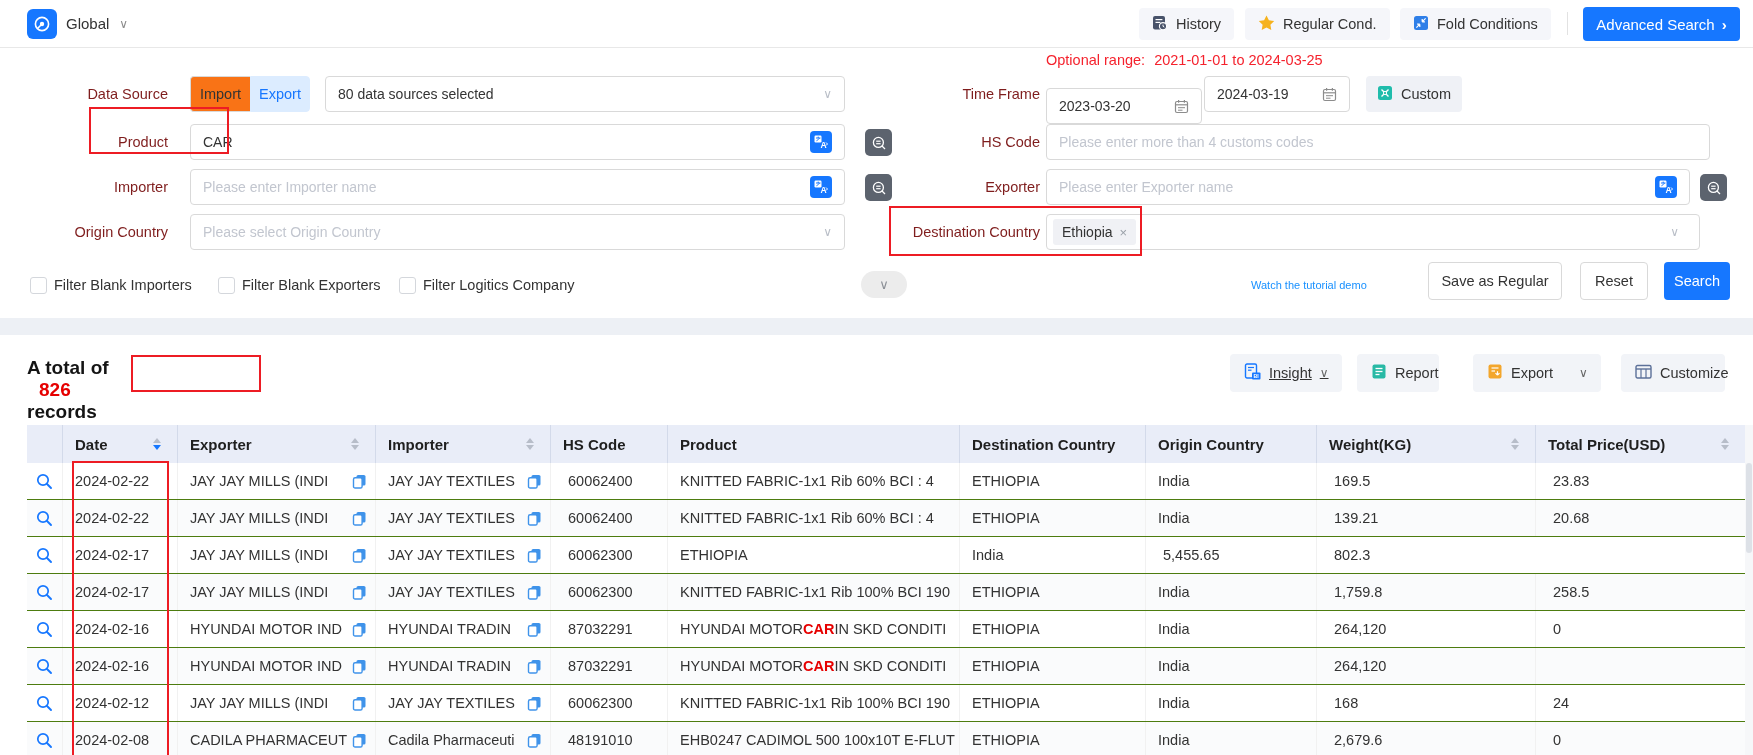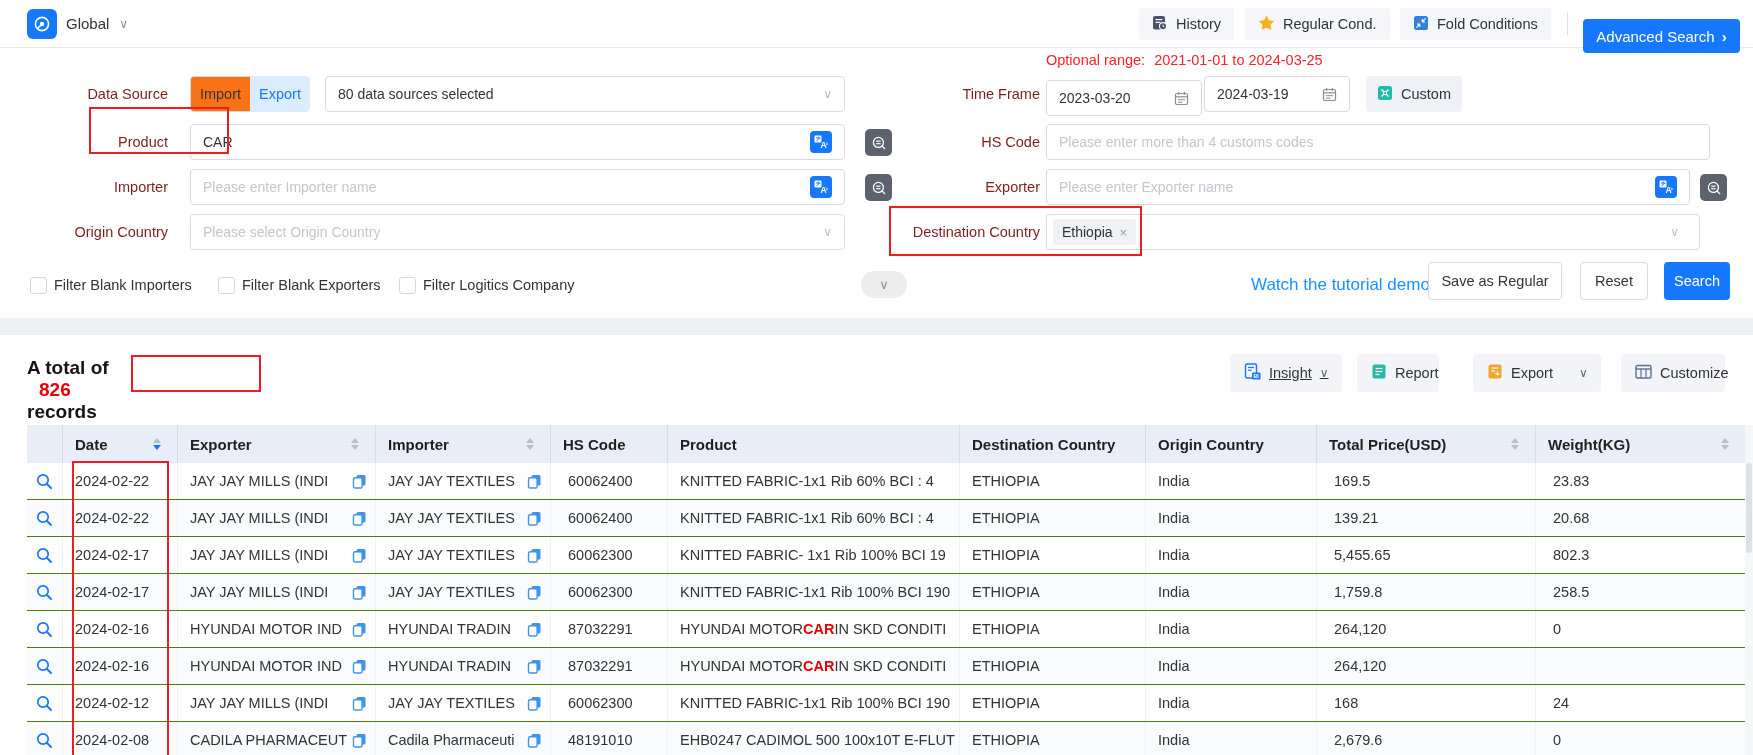--- a/index.html
+++ b/index.html
@@ -10,21 +10,21 @@
   .logo{position:absolute;left:27px;top:9px;width:30px;height:30px;border-radius:6px;background:#1677ff;
         display:flex;align-items:center;justify-content:center;}
   .region{position:absolute;left:66px;top:0;height:47px;display:flex;align-items:center;gap:10px;
           font-size:15px;color:#333;cursor:pointer;}
   .caret{color:#8c8c8c;font-size:12px;line-height:1;}
   .tb-btn{position:absolute;top:8px;height:32px;background:#f5f6fa;border-radius:4px;display:flex;
           align-items:center;gap:8px;padding:0 13px;font-size:14.5px;color:#333;cursor:pointer;box-sizing:border-box;}
   .tb-btn.history{left:1139px;} .tb-btn.regular{left:1245px;} .tb-btn.fold{left:1400px;}
   .tb-divider{position:absolute;left:1567px;top:12px;width:1px;height:23px;background:#e2e2e2;}
   .adv-btn{position:absolute;left:1583px;top:7px;width:157px;height:34px;background:#1677ff;color:#fff;
-           border-radius:4px;display:flex;align-items:center;justify-content:center;gap:7px;font-size:15px;cursor:pointer;margin-top:12px;}
+           border-radius:4px;display:flex;align-items:center;justify-content:center;gap:7px;font-size:15px;cursor:pointer;}
   .adv-btn .caret{color:#fff;font-size:15px;font-weight:bold;}
   
   .flabel{position:absolute;height:36px;line-height:36px;font-size:14.5px;color:#7f1d1d;text-align:right;}
   .flabel.l{left:0;width:168px;} .flabel.r{left:860px;width:180px;}
   .fld{position:absolute;height:36px;box-sizing:border-box;border:1px solid #d9d9d9;border-radius:4px;
        background:#fff;display:flex;align-items:center;padding:0 12px;font-size:14px;color:#333;}
   .ph{color:#c2c6cf;}
   .fld .caret{margin-left:auto;color:#b9bec7;}
   .seg{position:absolute;left:190px;top:76px;display:flex;cursor:pointer;}
   .seg-opt{width:60px;height:36px;box-sizing:border-box;border:1px solid #d9d9d9;background:#f97316;
@@ -39,21 +39,21 @@
   .gray-btn{position:absolute;height:36px;background:#eff1f6;border-radius:4px;display:flex;align-items:center;
             justify-content:center;gap:8px;font-size:14.5px;color:#333;cursor:pointer;}
   .tag{height:26px;background:#f0f1f5;border-radius:3px;padding:0 9px;display:flex;align-items:center;gap:7px;
        font-size:14px;color:#333;}
   .tag .x{color:#9aa0a8;font-size:13px;cursor:pointer;}
   .cbox{position:absolute;top:277px;width:17px;height:17px;box-sizing:border-box;border:1px solid #d4d7dc;
         border-radius:3px;background:#fff;cursor:pointer;}
   .cblabel{position:absolute;top:270px;height:30px;line-height:30px;font-size:14.5px;color:#333;}
   .pill{position:absolute;left:861px;top:271px;width:46px;height:27px;background:#ececec;border-radius:14px;
         display:flex;align-items:center;justify-content:center;color:#8c9097;font-size:13px;cursor:pointer;}
-  .link{position:absolute;left:1251px;top:270px;height:30px;line-height:30px;font-size:17px;color:#1890ff;cursor:pointer;}
+  .link{position:absolute;left:1251px;top:270px;height:30px;line-height:30px;font-size:11px;color:#1890ff;cursor:pointer;}
   .wbtn{position:absolute;top:262px;height:38px;box-sizing:border-box;border:1px solid #d9d9d9;border-radius:4px;
         background:#fff;display:flex;align-items:center;justify-content:center;font-size:14.5px;color:#333;cursor:pointer;}
   .search-btn{position:absolute;left:1664px;top:262px;width:66px;height:38px;background:#1677ff;border-radius:4px;
         color:#fff;display:flex;align-items:center;justify-content:center;font-size:14.5px;cursor:pointer;}
   .separator{position:absolute;left:0;top:318px;width:1753px;height:17px;background:#edf0f5;}
   
   .rtitle{position:absolute;left:27px;top:357px;height:36px;display:flex;align-items:flex-start;
           font-size:19px;font-weight:bold;color:#141414;flex-direction:column;}
   .rtitle .gap1{margin:0 14px 0 12px;} .rtitle .gap2{margin-right:10px;}
   .rtitle .count{color:#e60000;}
@@ -206,21 +206,21 @@
     <div class="fld" style="left:190px;top:214px;width:655px;">
       <span class="ph">Please select Origin Country</span>
       <span class="caret">∨</span>
     </div>
 
     <div class="rednote">
       <span>Optional range:</span>
       <span>2021-01-01 to 2024-03-25</span>
     </div>
     <div class="flabel r" style="top:76px;">Time Frame</div>
-    <div class="fld" style="left:1046px;top:80px;width:156px;">
+    <div class="fld" style="left:1046px;top:88px;width:156px;">
       <span>2023-03-20</span>
       <span style="margin-left:auto;display:flex;">
         <svg width="15" height="15" viewBox="0 0 15 15">
           <rect x="1.5" y="2.5" width="12" height="11" rx="1.5" fill="none" stroke="#8c8c8c" stroke-width="1.2"></rect>
           <line x1="1.5" y1="5.8" x2="13.5" y2="5.8" stroke="#8c8c8c" stroke-width="1.2"></line>
           <line x1="4.6" y1="1" x2="4.6" y2="3.8" stroke="#8c8c8c" stroke-width="1.2"></line>
           <line x1="10.4" y1="1" x2="10.4" y2="3.8" stroke="#8c8c8c" stroke-width="1.2"></line>
           <line x1="4" y1="8.7" x2="11" y2="8.7" stroke="#8c8c8c" stroke-width="1"></line>
           <line x1="4" y1="11.2" x2="8.5" y2="11.2" stroke="#8c8c8c" stroke-width="1"></line>
         </svg>
@@ -392,28 +392,28 @@
         <div class="th">
           <span>Product</span>
         </div>
         <div class="th">
           <span>Destination Country</span>
         </div>
         <div class="th">
           <span>Origin Country</span>
         </div>
         <div class="th">
-          <span>Total Price(USD)</span>
+          <span>Weight(KG)</span>
           <span class="sorter">
             <span class="tri-up"></span>
             <span class="tri-down"></span>
           </span>
         </div>
         <div class="th">
-          <span>Weight(KG)</span>
+          <span>Total Price(USD)</span>
           <span class="sorter">
             <span class="tri-up"></span>
             <span class="tri-down"></span>
           </span>
         </div>
       </div>
     <div>
         <div class="trow">
           <div class="td center">
             <span class="mag">
@@ -510,23 +510,20 @@
           <div class="td">
             <span style="overflow: hidden; text-overflow: clip;">JAY JAY TEXTILES</span>
             <span class="copy-ic">
               <svg width="15" height="15" viewBox="0 0 15 15">
                 <rect x="4.5" y="1" width="9" height="10.5" rx="1.6" fill="#3f93ea"></rect>
                 <rect x="1.5" y="3.8" width="8.6" height="10.2" rx="1.6" fill="#fff" stroke="#3f93ea" stroke-width="1.4"></rect>
               </svg>
             </span>
           </div>
           <div class="td num">60062300</div>
-          <div class="td">
-            <span>KNITTED FABRIC- 1x1 Rib 100% BCI 19</span>
-          </div>
           <div class="td">ETHIOPIA</div>
           <div class="td">India</div>
           <div class="td num">5,455.65</div>
           <div class="td num">802.3</div>
         </div>
         <div class="trow alt">
           <div class="td center">
             <span class="mag">
               <svg width="17" height="17" viewBox="0 0 17 17">
                 <circle cx="7" cy="7" r="5.2" fill="none" stroke="#1677ff" stroke-width="1.7"></circle>

